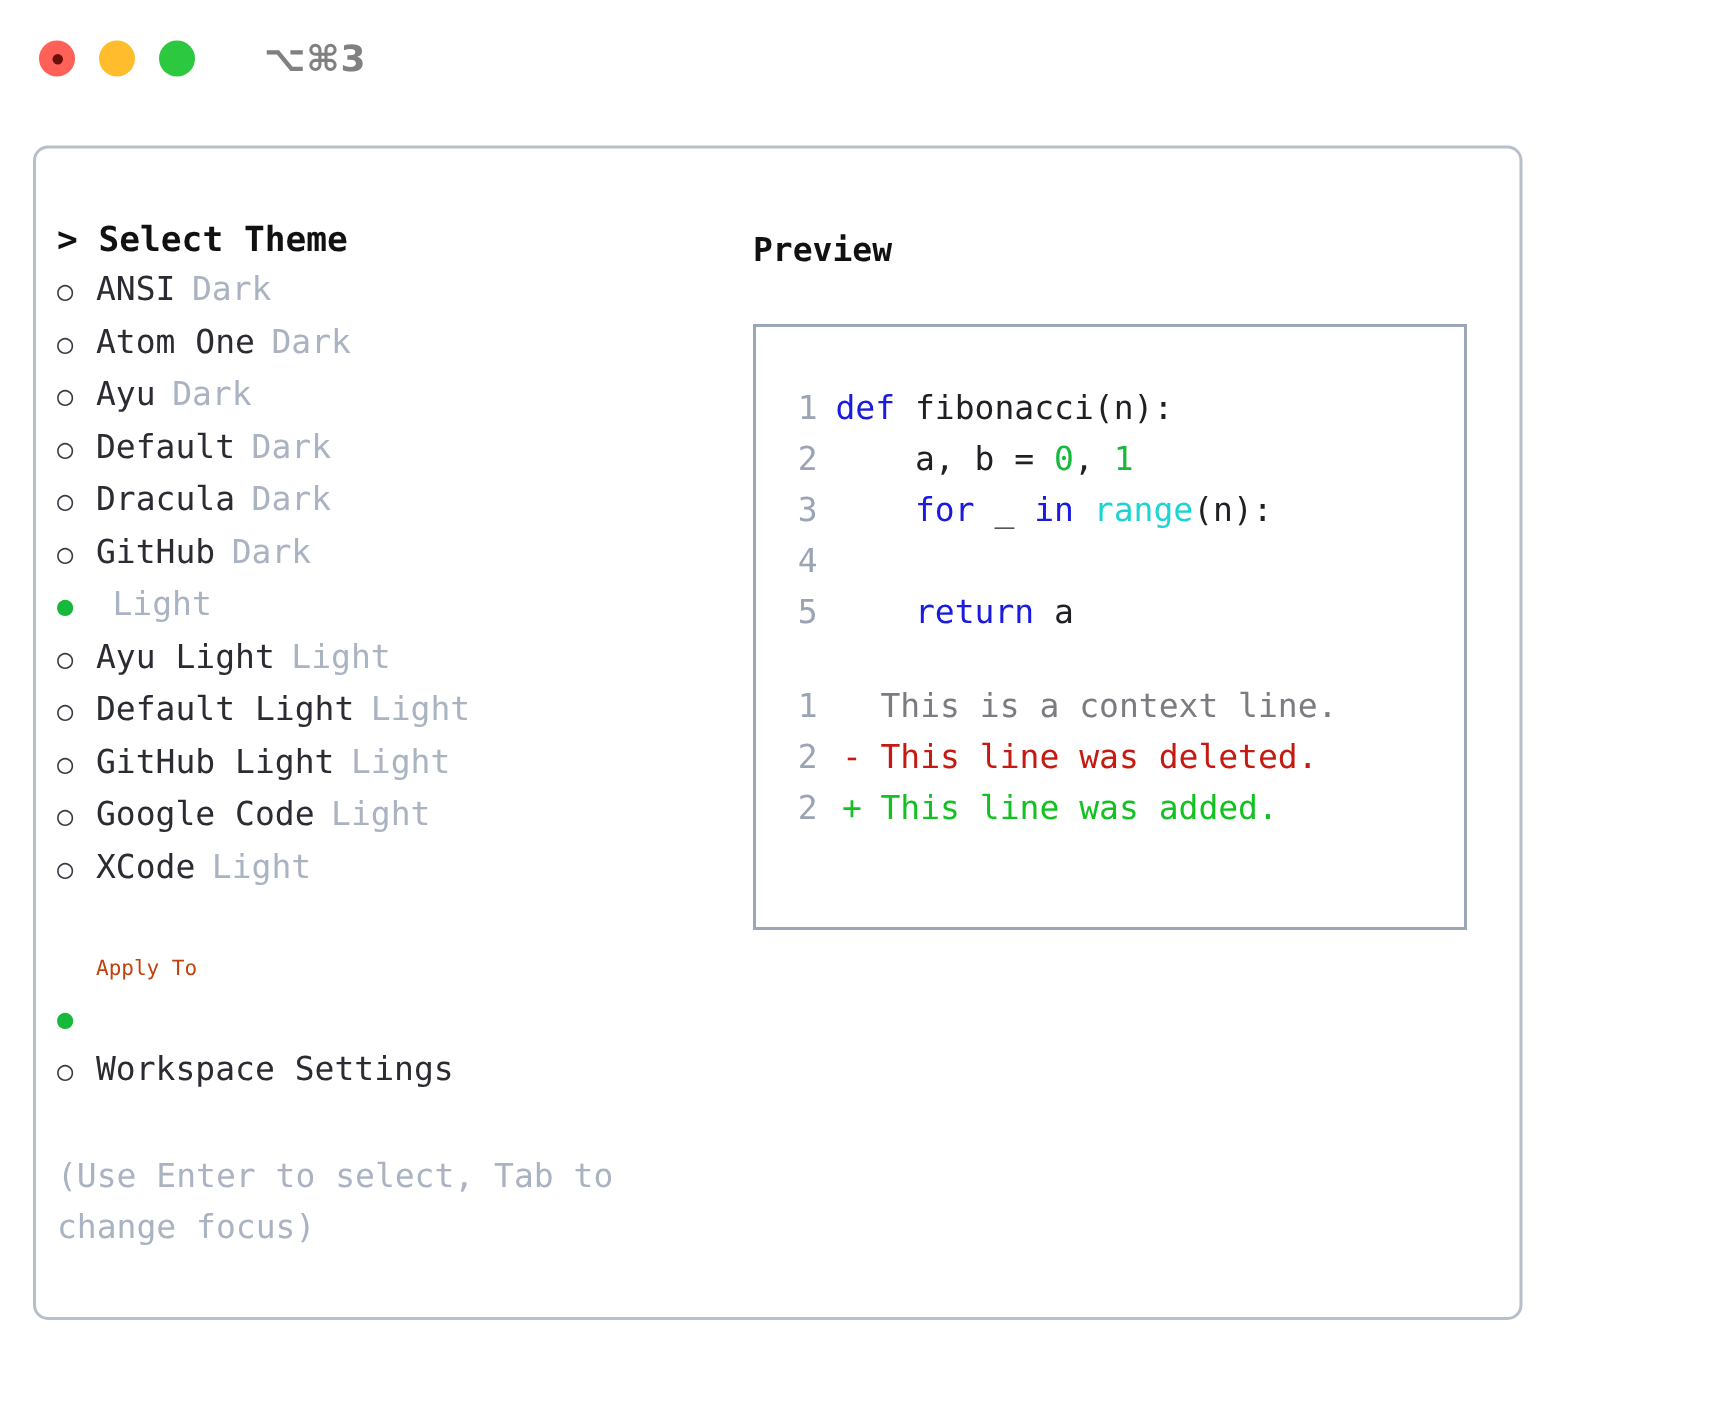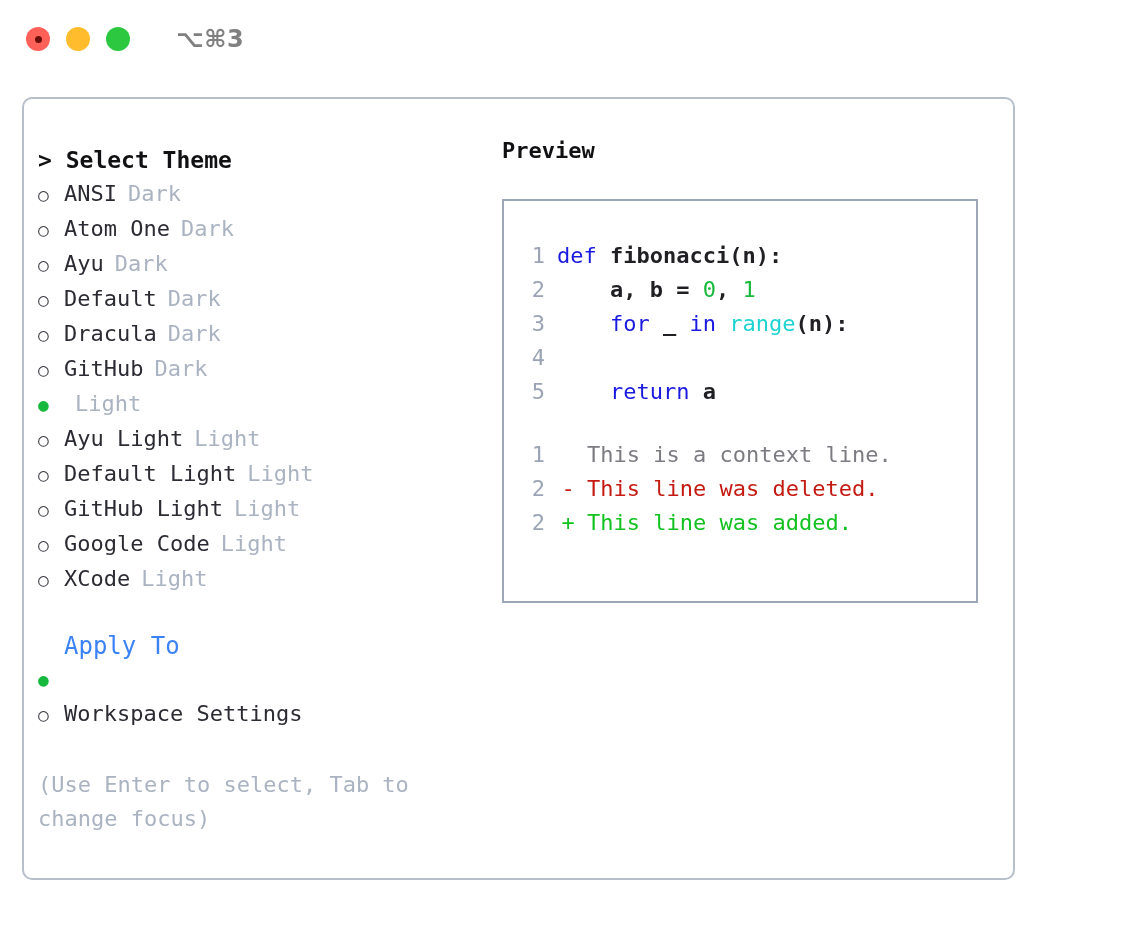--- a/index.html
+++ b/index.html
@@ -131,41 +131,41 @@
   .opt.selected .opt-name { color: #17b93c; }
   .opt-tag {
     color: #aab3c1;
     margin-left: 11px;
   }
   .opt.selected .opt-tag { color: #aab3c1; }
 
   .section-gap { height: 32px; }
 
   .section-title {
-    font-size: 24px;
-    color: #3b82f6;
+    font-size: 14px;
+    color: #c2410c;
     line-height: 34px;
     padding-left: 26px;
     white-space: pre;
   }
 
   .hint {
     margin-top: 36px;
     font-size: 22px;
     color: #aab3c1;
     line-height: 34px;
     width: 420px;
     white-space: pre-wrap;
   }
 
   
   .right-col {
     position: absolute;
     left: 478px;
-    top: 35px;
+    top: 52px;
     width: 500px;
   }
   .preview-heading {
     font-size: 22px;
     font-weight: 700;
     color: #111114;
     line-height: 34px;
     white-space: pre;
   }
   .preview-box {
@@ -193,21 +193,21 @@
     flex: 0 0 30px;
     text-align: right;
     color: #9aa4b5;
     margin-right: 12px;
   }
   .code-text { color: #1f1f24; }
 
   .tok-kw    { color: #1a1ae0; margin-top: 24px; }
   .tok-built { color: #1fd3d3; }
   .tok-num   { color: #18b93c; }
-  .tok-plain { color: #1f1f24; font-weight: bold; }
+  .tok-plain { color: #1f1f24; }
 
   .diff-area {
     position: absolute;
     left: 11px;
     top: 237px;
     font-size: 22px;
     line-height: 34px;
   }
   .diff-mark {
     width: 22px;

